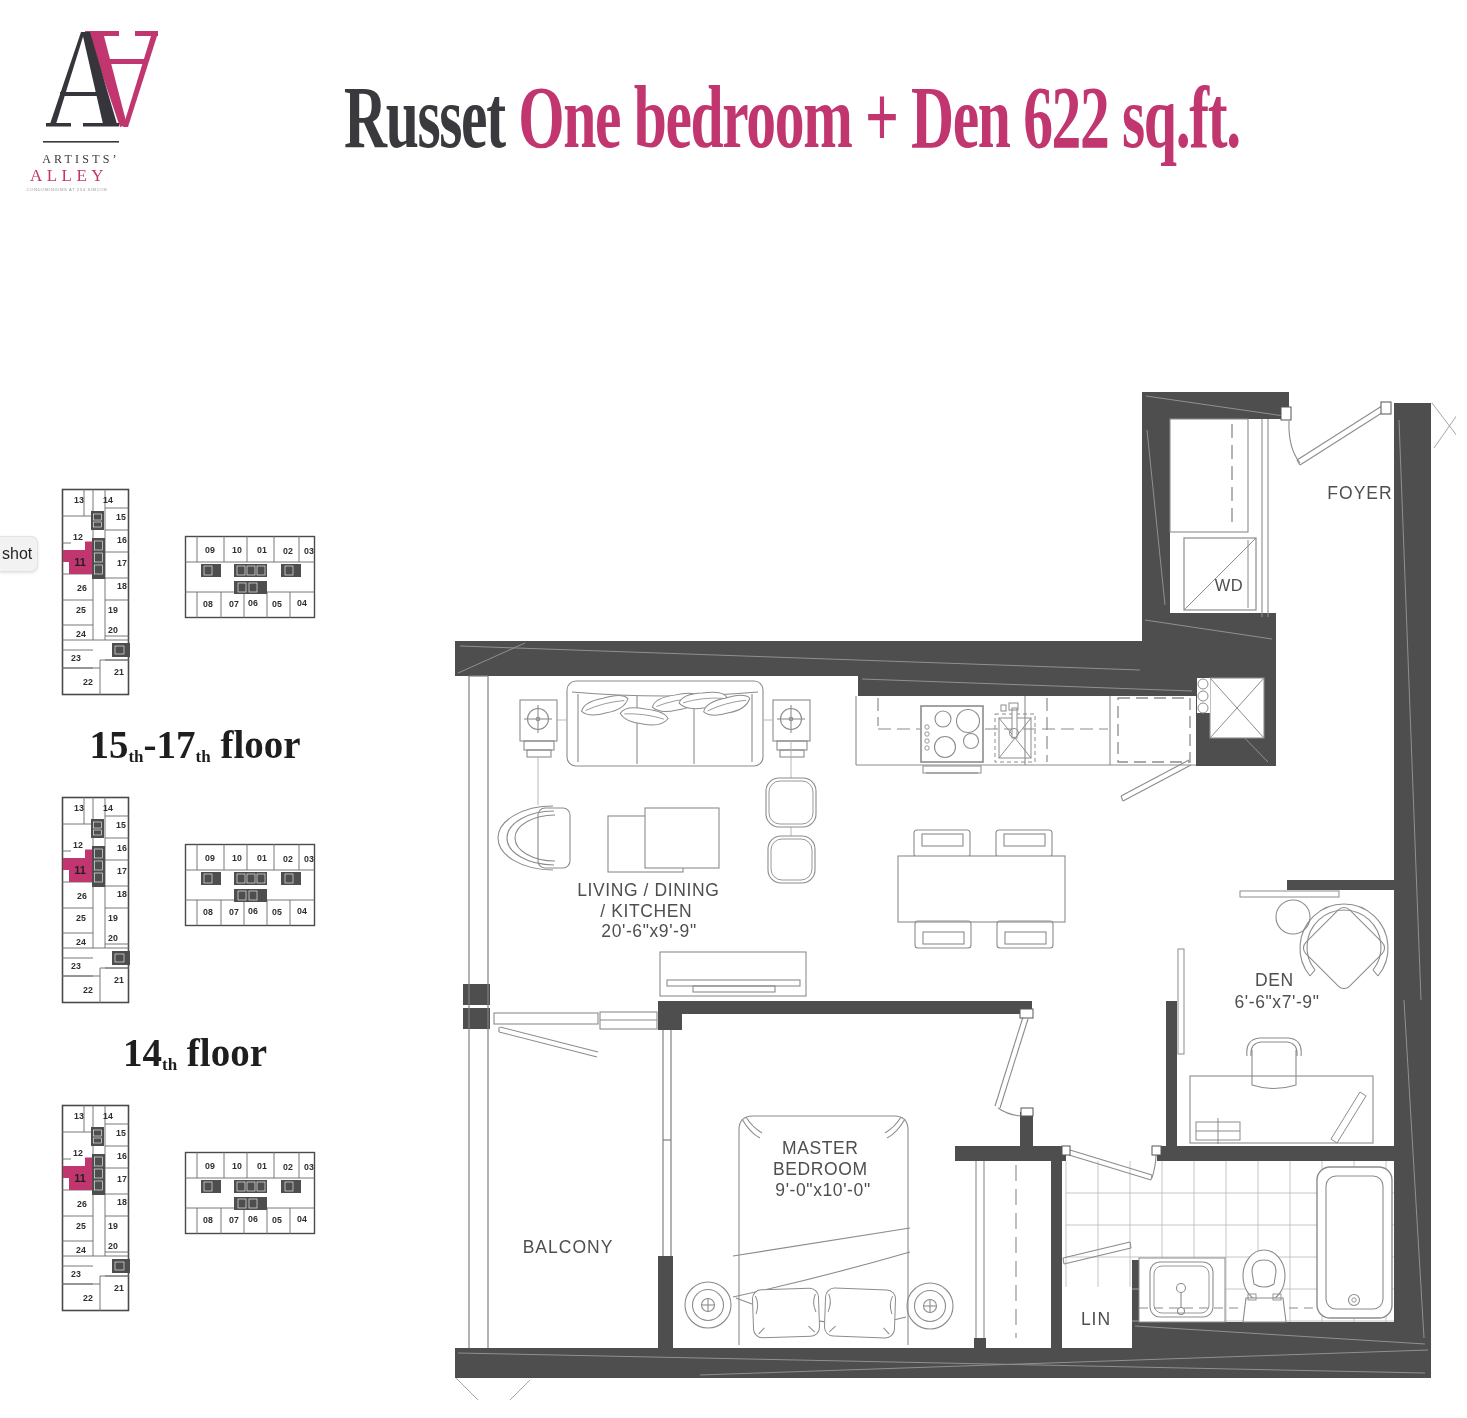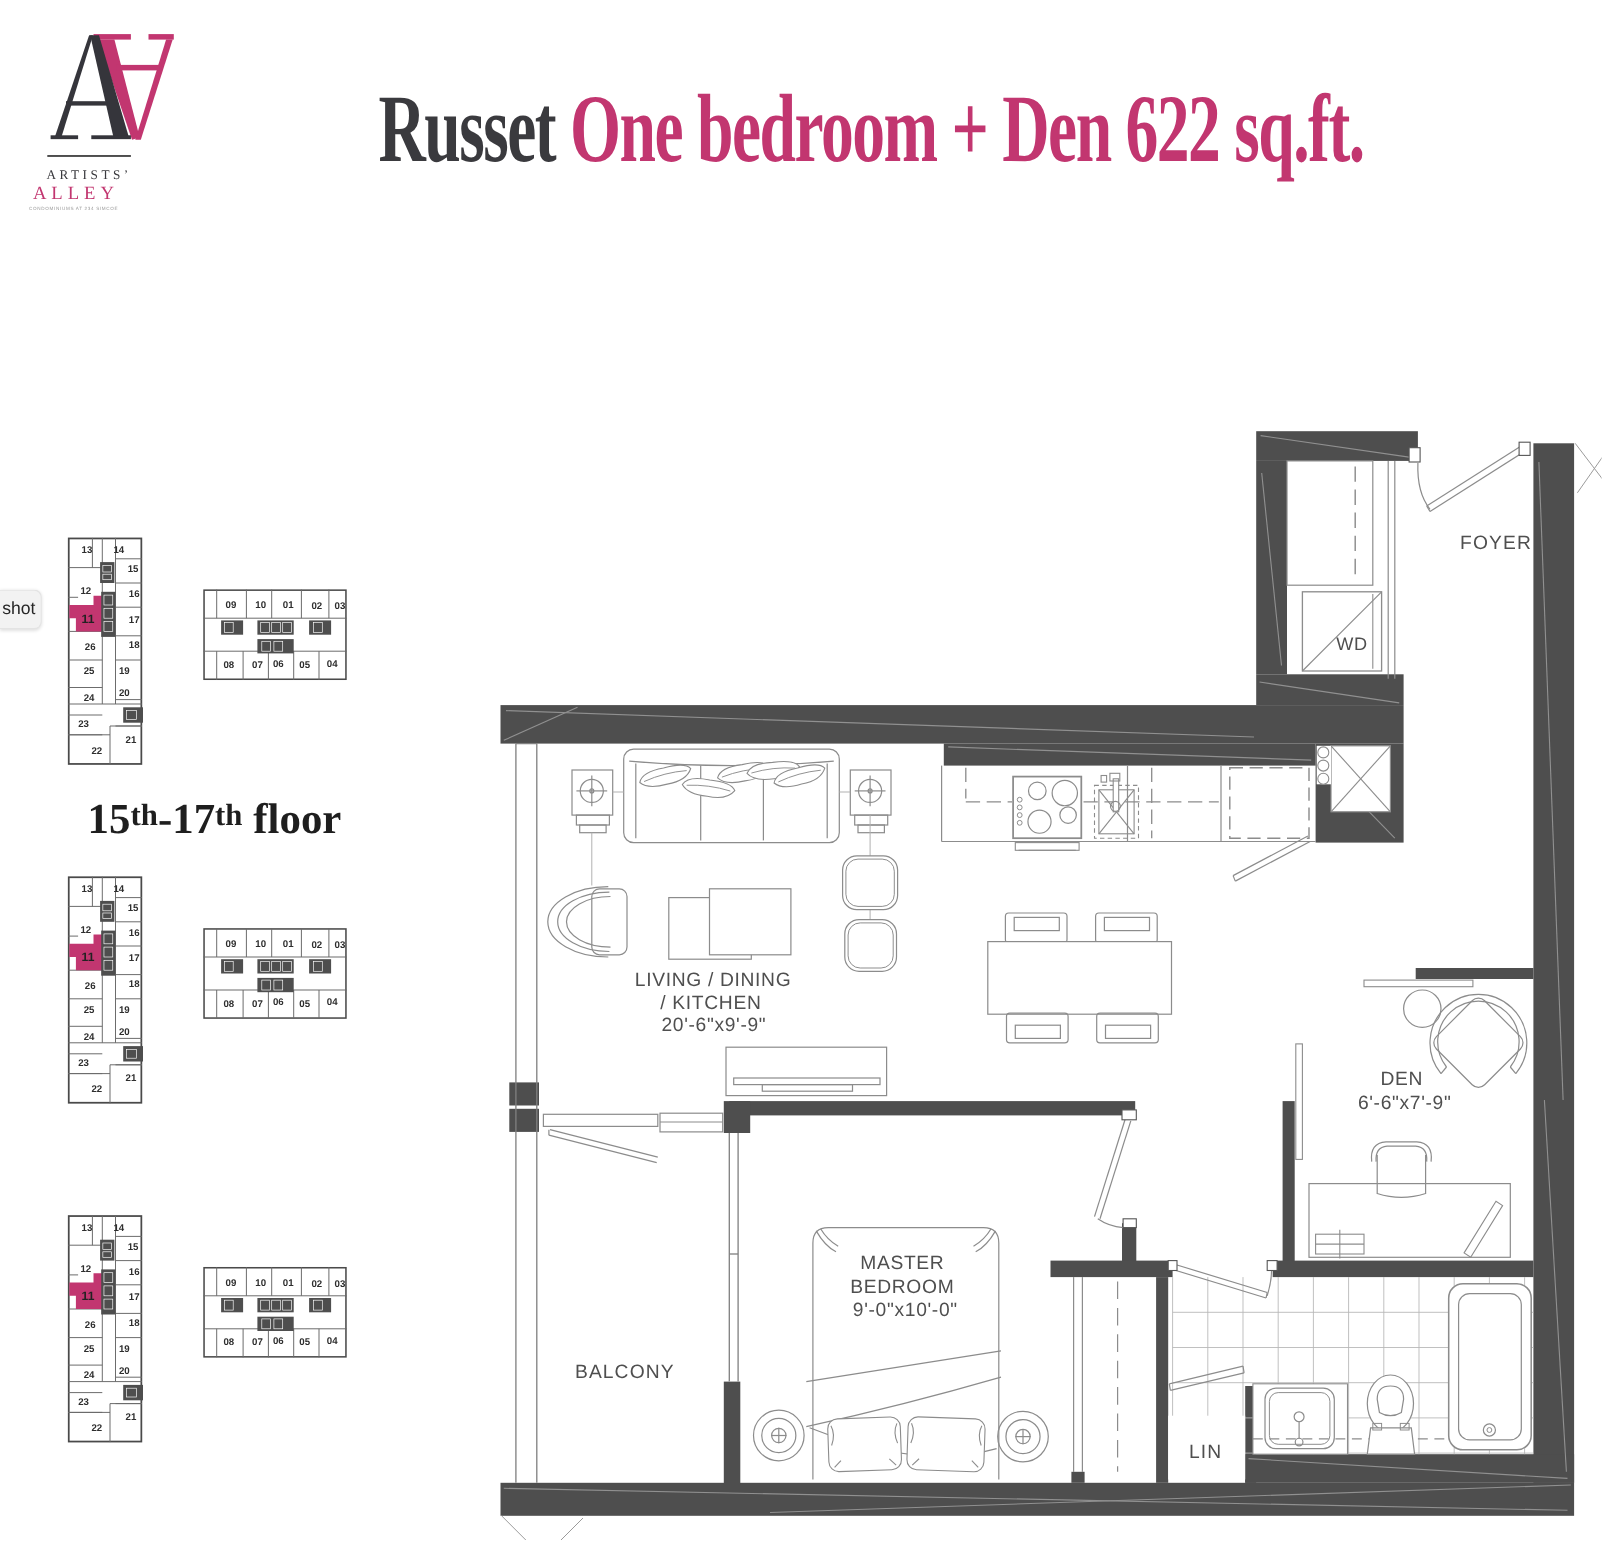--- a/index.html
+++ b/index.html
@@ -1,20 +1,20 @@
 <!DOCTYPE html>
 <html><head>
 <meta charset="utf-8">
 <style>
 html,body{margin:0;padding:0;background:#fff}
 #page{position:relative;width:1456px;height:1418px;overflow:hidden;font-family:"Liberation Sans",sans-serif}
 #title{position:absolute;left:344px;top:67px;font-family:"Liberation Serif",serif;font-weight:bold;font-size:88px;color:#3a3a3e;white-space:nowrap;letter-spacing:-2px;transform:scaleX(0.677);transform-origin:0 0}
 #title .pink{color:#c23670}
 .floorlbl{position:absolute;left:40px;width:310px;text-align:center;font-family:"Liberation Serif",serif;font-weight:bold;font-size:39px;color:#1e1e1e}
-.floorlbl sup{font-size:28px;position:relative;top:7px;vertical-align:super;line-height:0}
+.floorlbl sup{font-size:17px;position:relative;top:18px;vertical-align:super;line-height:0}
 #shot{position:absolute;left:0px;top:536px;width:35px;height:34px;background:#f2f2f2;border:1px solid #e3e3e3;border-left:none;border-radius:0 7px 7px 0;box-shadow:0 1px 3px rgba(0,0,0,.12);font-size:16px;color:#262626;line-height:33px;padding-left:2px}
 </style>
 </head>
 <body>
 <div id="page">
 <svg width="1467" height="1418" viewBox="0 0 1467 1418" style="position:absolute;left:0;top:0">
 
 <g>
 <path d="M89,36 L104,36 L127,125 L120,127 Z" fill="#c23670"></path>
 <path d="M151,36 L157,36 L128,127 L123,127 Z" fill="#c23670"></path>
@@ -554,16 +554,17 @@
 <rect x="1326" y="1176" width="57" height="133" rx="10" fill="none" stroke-width="1.1"></rect>
 <circle cx="1354" cy="1300" r="5.5" fill="none" stroke-width="1.1"></circle>
         <circle cx="1354" cy="1300" r="2.2" fill="none" stroke-width="0.9"></circle>
 </g>
 </svg>
 
 <div id="title">Russet <span class="pink">One bedroom + Den 622 sq.ft.</span></div>
 
 <div class="floorlbl" style="top:722px">15<sup>th</sup>-17<sup>th</sup> floor</div>
 
+<div class="floorlbl" style="top:1030px">14<sup>th</sup> floor</div>
 
 
 <div id="shot">shot</div>
 </div>
 
 </body></html>

